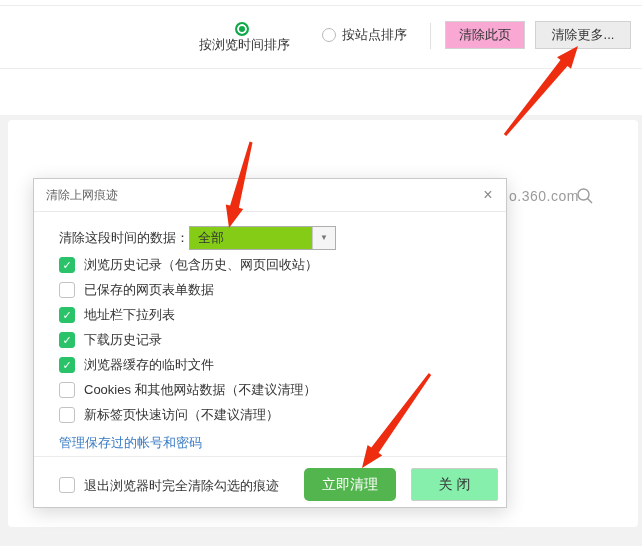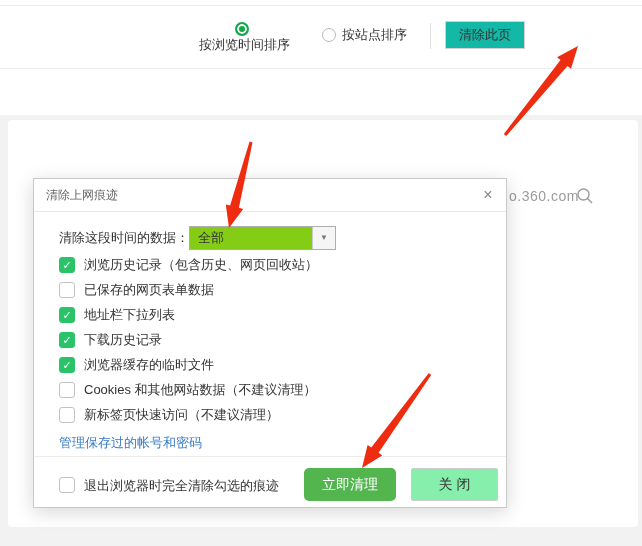--- a/index.html
+++ b/index.html
@@ -16,21 +16,21 @@
   .toolbar{position:absolute;top:0;left:0;right:0;height:68px;background:#fff;}
   .radio-option{position:absolute;top:22px;height:26px;display:flex;align-items:center;cursor:pointer;}
   #sort-opt-0{left:193px;flex-direction:column;}
   #sort-opt-1{left:322px;}
   .radio{box-sizing:border-box;width:14px;height:14px;border-radius:50%;flex:0 0 auto;}
   .radio.selected{background:var(--green-radio,#0fa94a);border:2px solid var(--green-radio,#0fa94a);box-shadow:inset 0 0 0 2px #fff;}
   .radio.unselected{background:#fff;border:1px solid #b9b9b9;}
   .radio-label{margin-left:6px;font-size:13px;color:#333;white-space:nowrap;}
   .vdivider{position:absolute;left:430px;top:23px;width:1px;height:26px;background:#e0e0e0;}
   .tool-btn{position:absolute;top:21px;height:28px;box-sizing:border-box;border:1px solid #d2d2d2;
-    background:#14b8a6;font-size:13px;color:#333;text-align:center;line-height:26px;cursor:pointer;}
+    background:#f9a8d4;font-size:13px;color:#333;text-align:center;line-height:26px;cursor:pointer;}
   #btn-clear-page{left:445px;width:80px;}
   #btn-clear-more{left:535px;width:96px;background:#ececec;}
 
   
   .bg-url{position:absolute;left:509px;top:188px;font-size:14px;color:#9b9b9b;letter-spacing:.5px;}
   .bg-search{position:absolute;left:576px;top:187px;width:18px;height:18px;}
 
   
   .dialog{position:absolute;left:33px;top:178px;width:472px;height:328px;background:#fff;
     border:1px solid #c9c9c9;box-shadow:0 4px 18px rgba(0,0,0,.16);z-index:5;}
@@ -73,20 +73,21 @@
   <div id="sort-opt-0" class="radio-option">
     <span class="radio selected"></span>
     <span class="radio-label">按浏览时间排序</span>
   </div>
   <div id="sort-opt-1" class="radio-option">
     <span class="radio unselected"></span>
     <span class="radio-label">按站点排序</span>
   </div>
   <div class="vdivider"></div>
   <div id="btn-clear-page" class="tool-btn">清除此页</div>
+  <div id="btn-clear-more" class="tool-btn">清除更多...</div>
 </div>
 <div class="hline" style="top:68px;"></div>
 
 <div class="bg-url">o.360.com</div>
 <svg class="bg-search" viewBox="0 0 18 18">
   <circle cx="7.5" cy="7.5" r="5.5" fill="none" stroke="#9b9b9b" stroke-width="1.4"></circle>
   <line x1="11.8" y1="11.8" x2="16" y2="16" stroke="#9b9b9b" stroke-width="1.4"></line>
 </svg>
 
 <div class="dialog">

